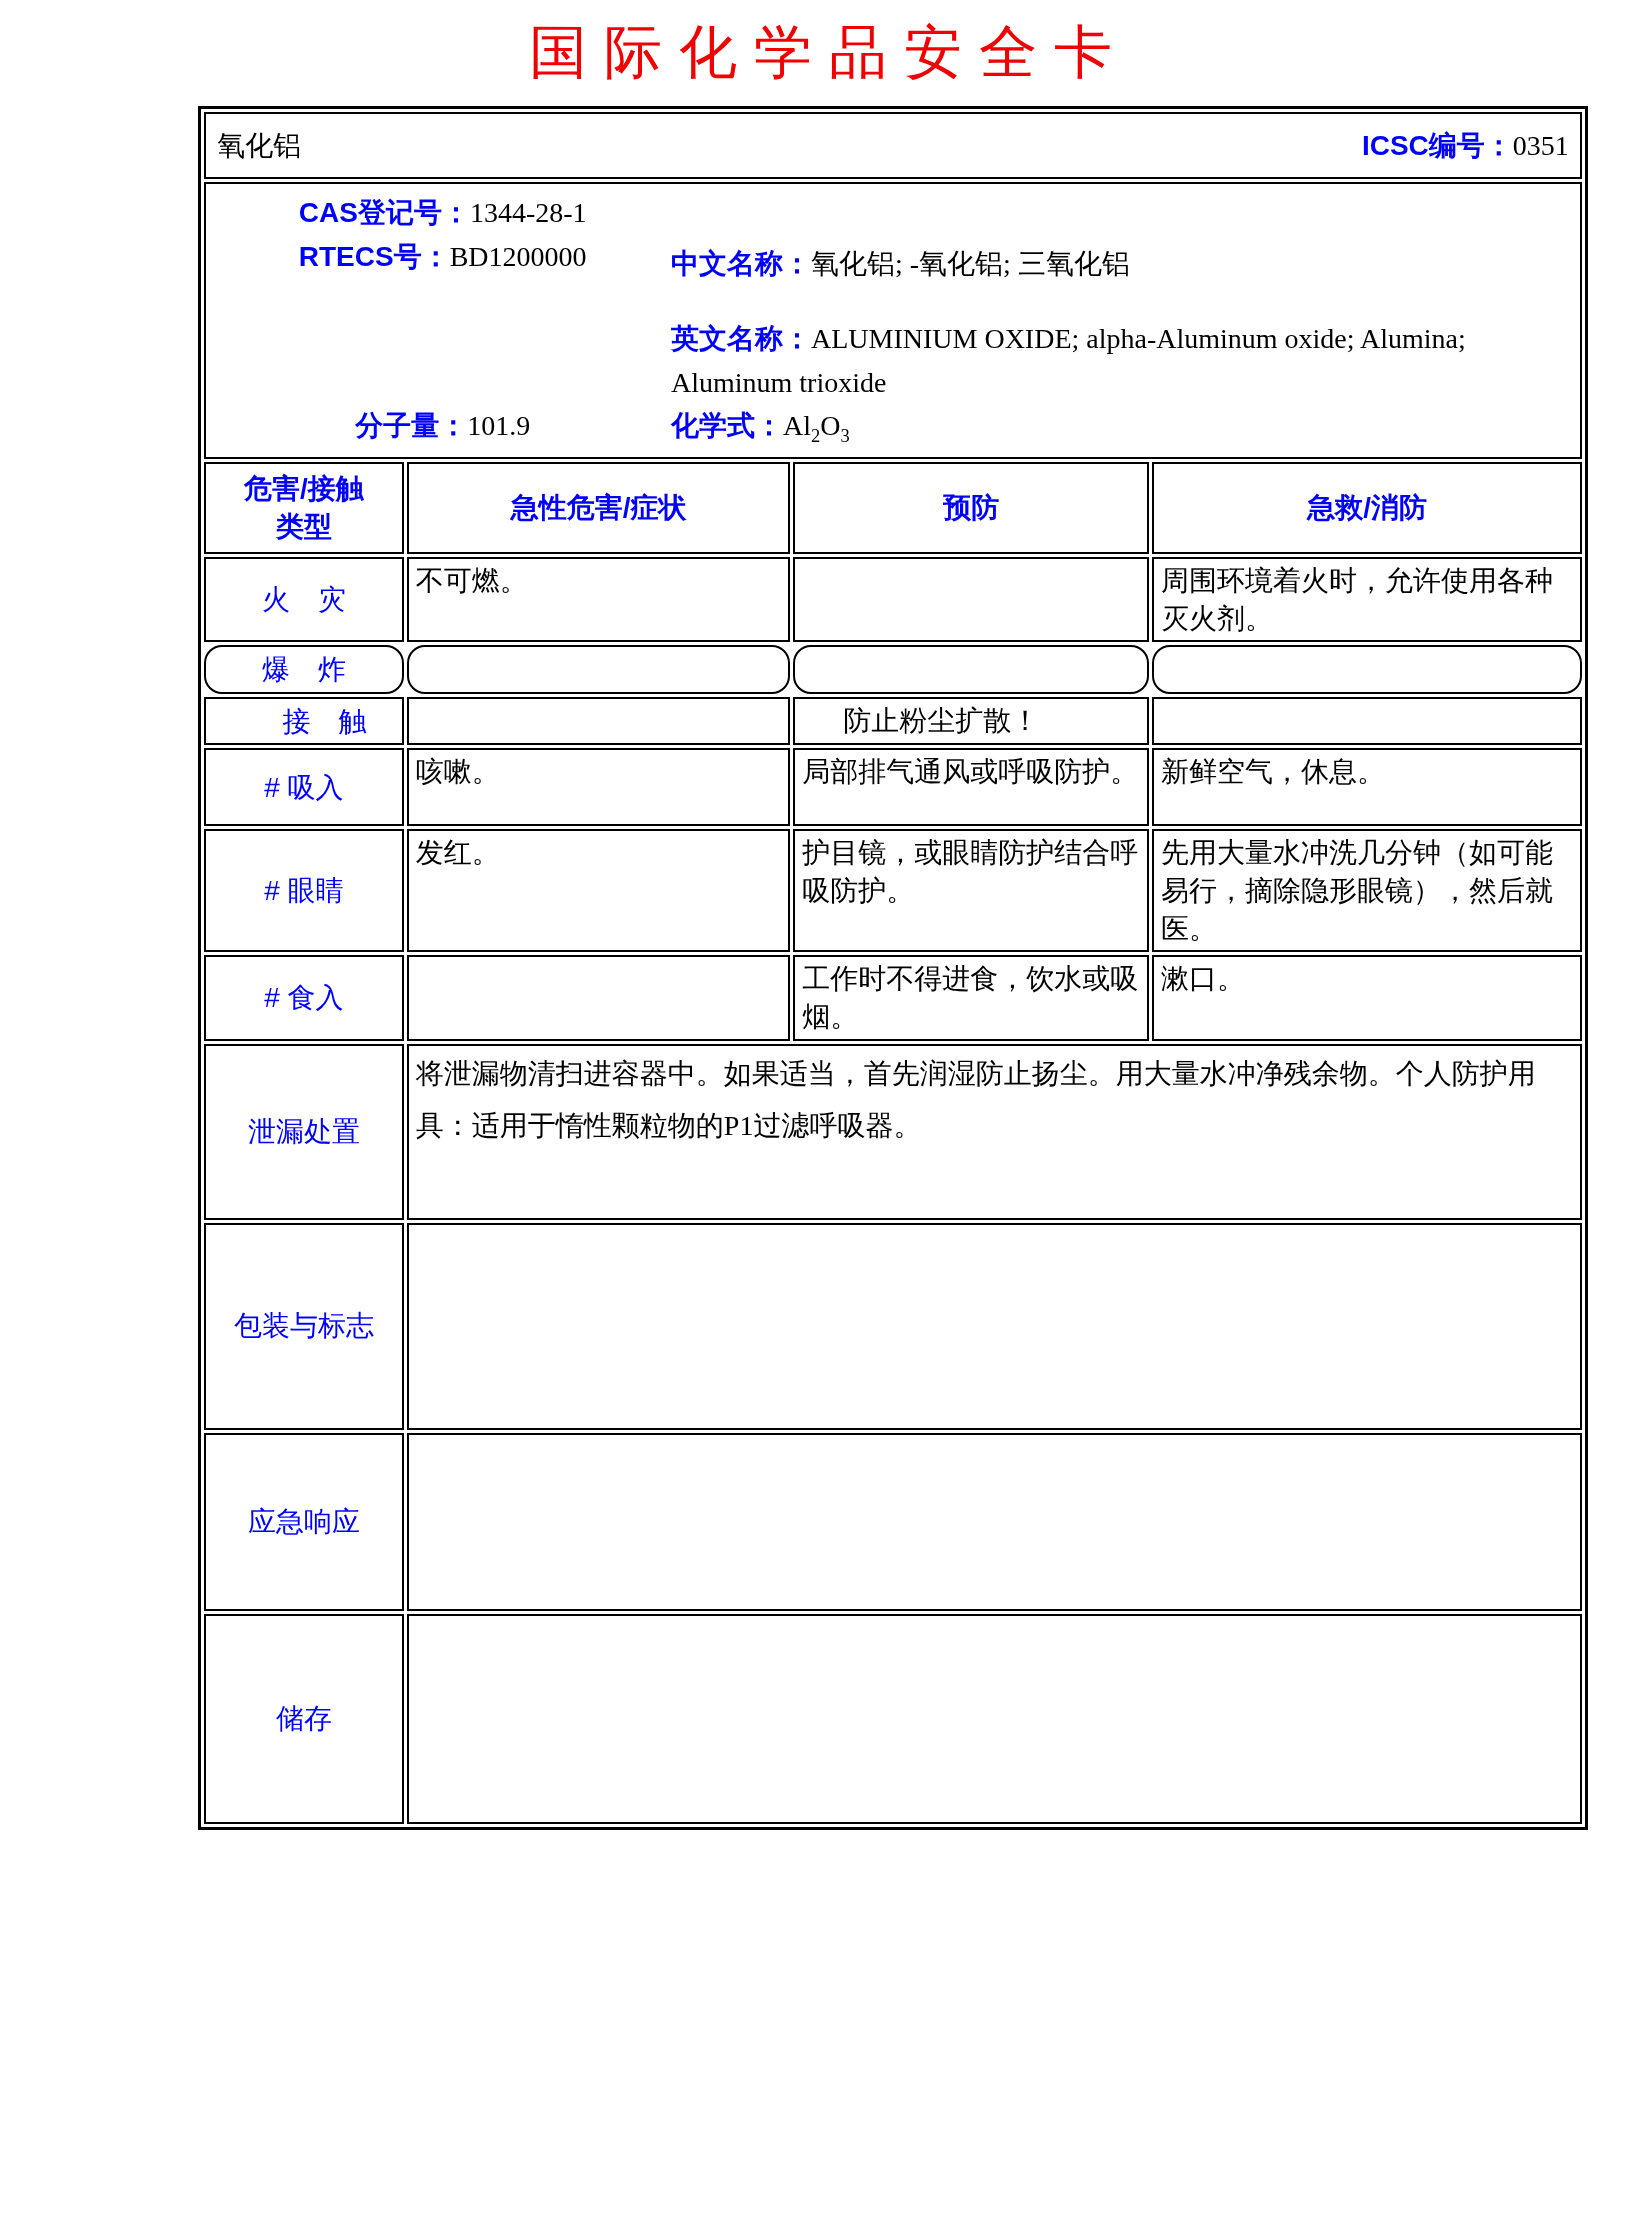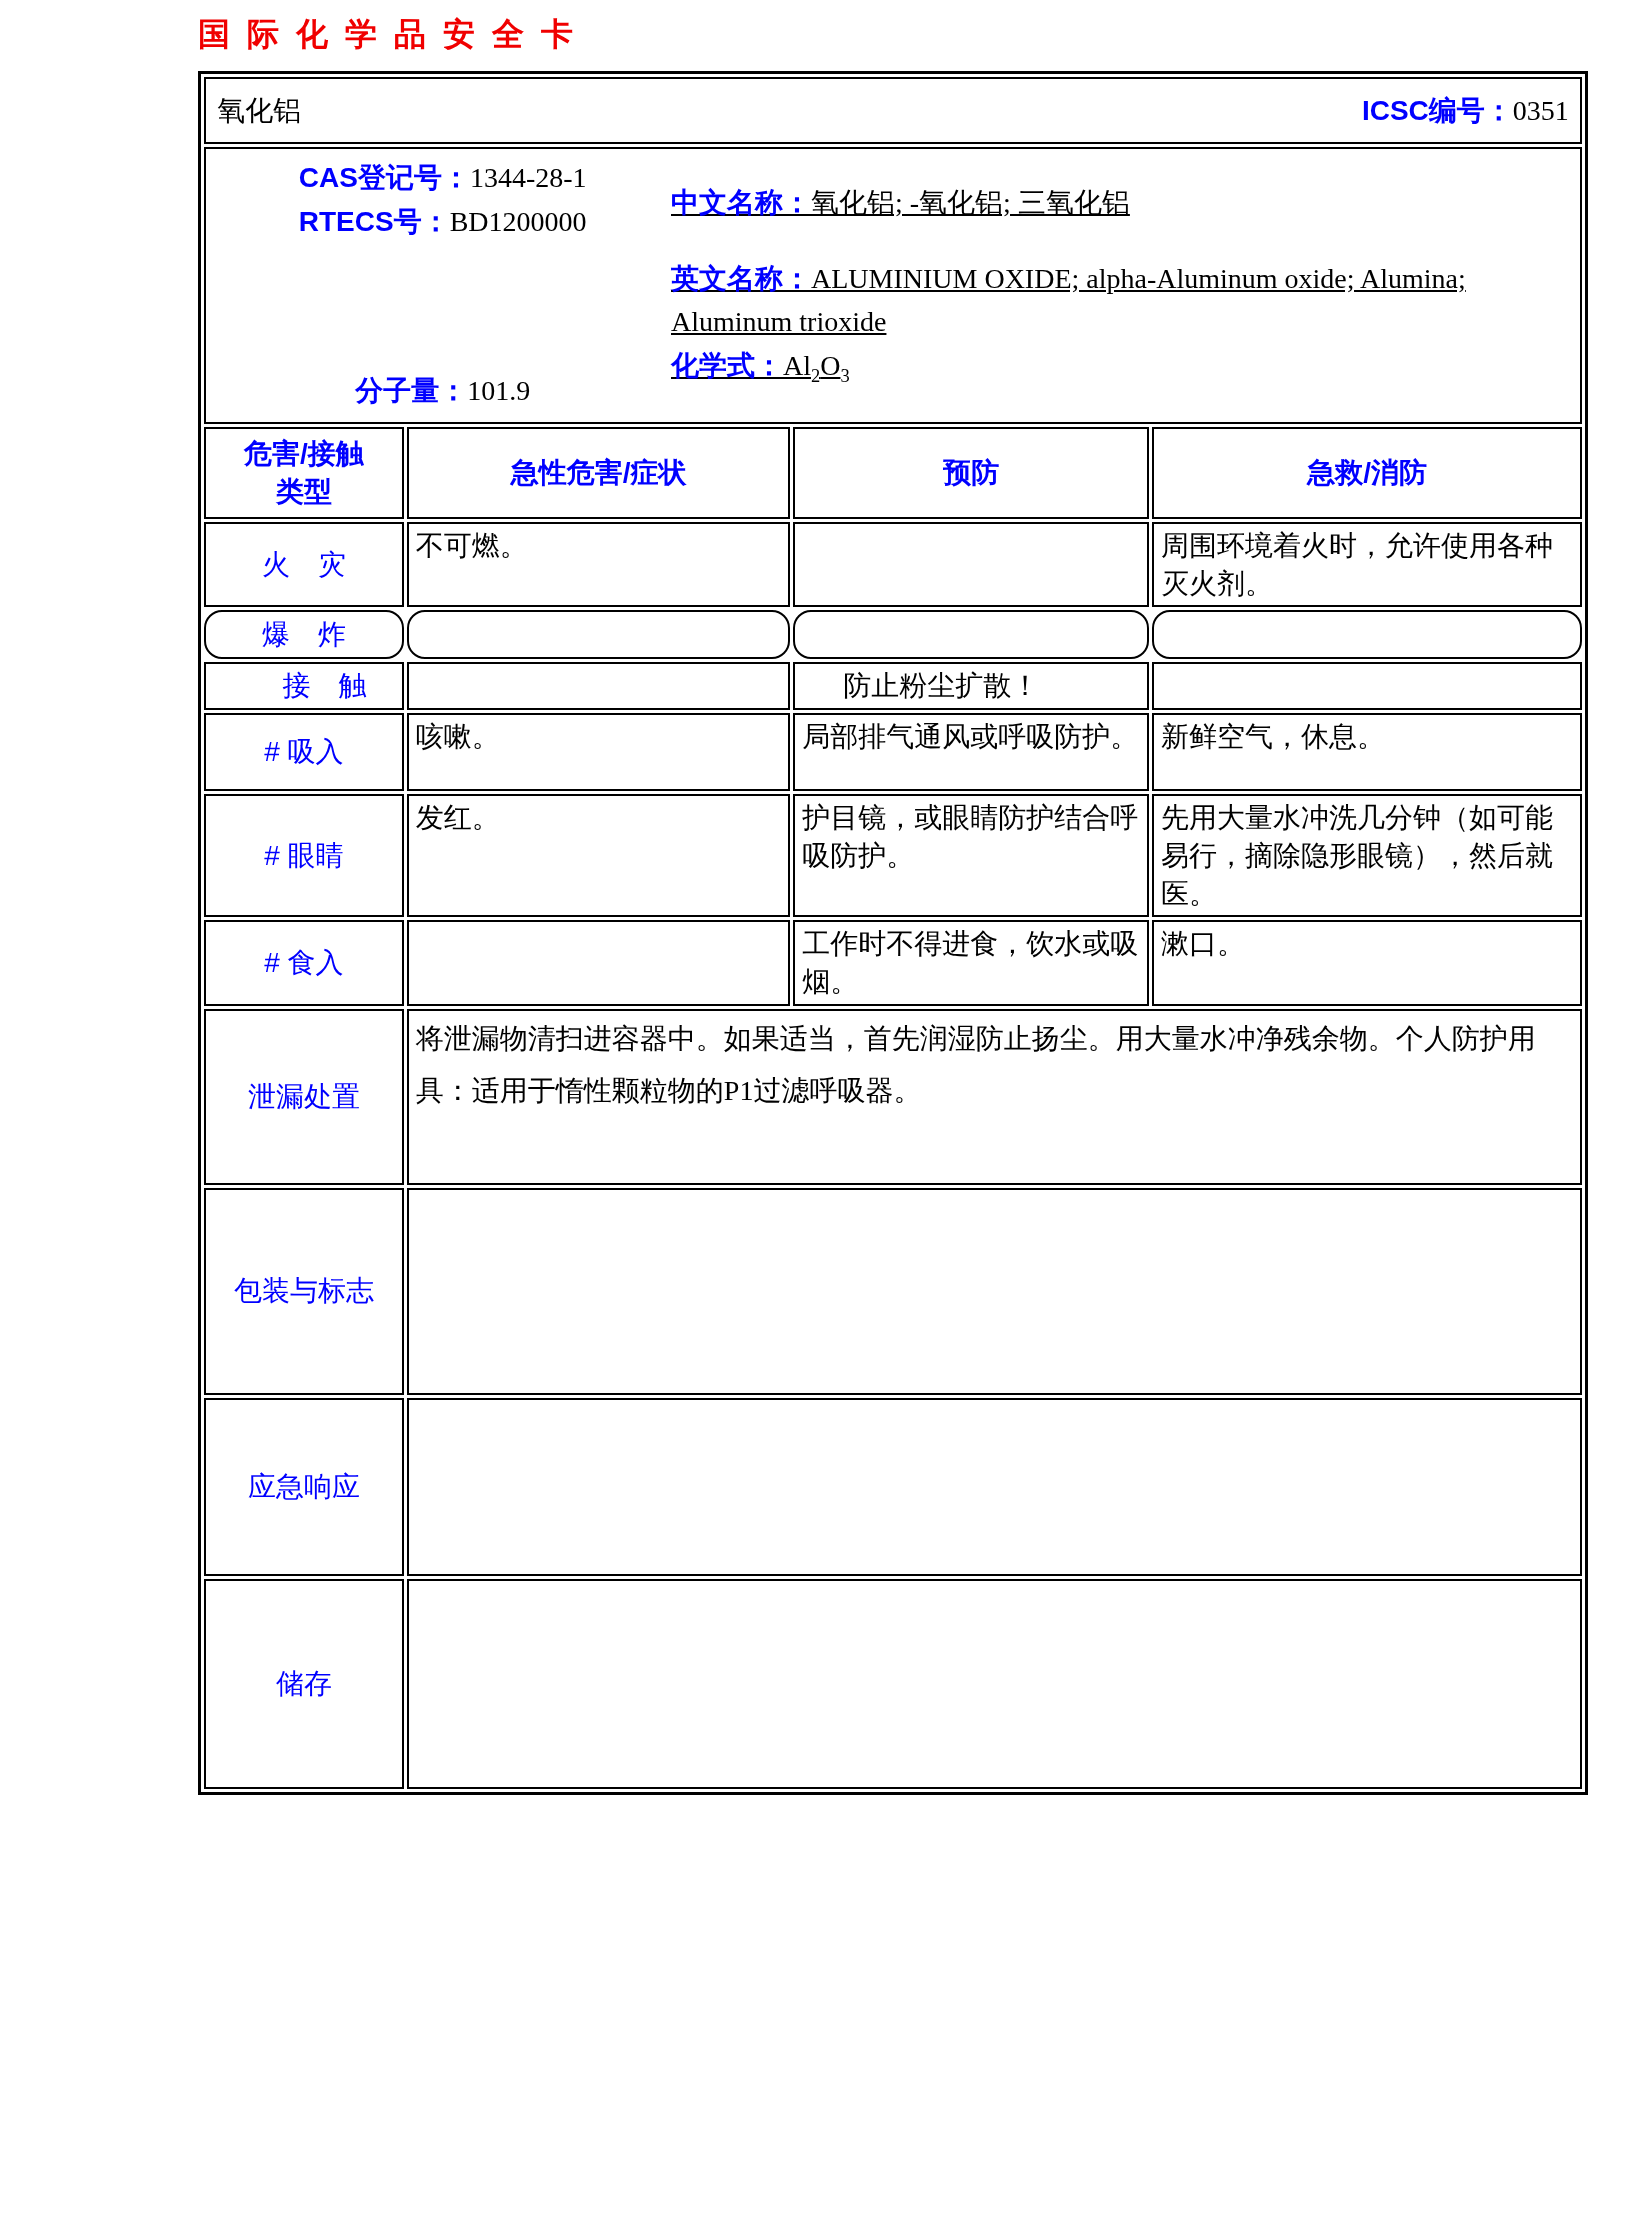--- a/index.html
+++ b/index.html
@@ -13,24 +13,25 @@
   body{
     width:1647px;height:2216px;
     background:var(--page-bg);
     color:#000;
     font-family:"Liberation Serif","DejaVu Serif",serif;
     font-size:28px;
     line-height:1.35;
   }
   .sheet{width:1262px;margin-left:198px;padding-top:12.6px;}
   .doc-title{
+    text-align:center;
     color:var(--title-red);
     font-family:"DejaVu Serif","Liberation Serif",serif;
-    font-weight:bold;
-    font-size:32px;
+    font-weight:normal;
+    font-size:58px;
     letter-spacing:17px;
     margin:0 0 15.4px 0;
     white-space:nowrap;
   }
   table.card{
     width:1390px;
     border:3.5px solid var(--border-black);
     border-collapse:separate;
     border-spacing:3.5px;
     table-layout:fixed;
@@ -62,21 +63,21 @@
     text-align:center;
     vertical-align:middle;
     white-space:pre-line;
   }
   
   .name-row td{height:67px;vertical-align:middle;}
   .name-flex{display:flex;justify-content:space-between;align-items:center;padding:0 4.2px;}
   .ids-row td{height:277px;}
   .ids-flex{display:flex;height:100%;}
   .ids-left{width:458px;display:flex;flex-direction:column;justify-content:space-between;padding:4.2px 0 7px 1.4px;text-align:center;}
-  .ids-right{flex:1;display:flex;flex-direction:column;justify-content:center;padding:4.2px 0 7px 0;text-decoration:underline;}
+  .ids-right{flex:1;display:flex;flex-direction:column;justify-content:flex-end;padding:4.2px 0 7px 0;}
   .ids-line{line-height:1.55;}
   .en-block{margin-top:32px;}
   sub.fsub{font-size:66%;line-height:0;}
   
   .r-head td{height:92px;}
   .r-fire td{height:78px;}
   .r-expl td{height:49px;border-radius:18px;}
   .r-cont td{height:48px;padding-left:48px;}
   .r-inh  td{height:78px;}
   .r-skin td{height:77px;}

